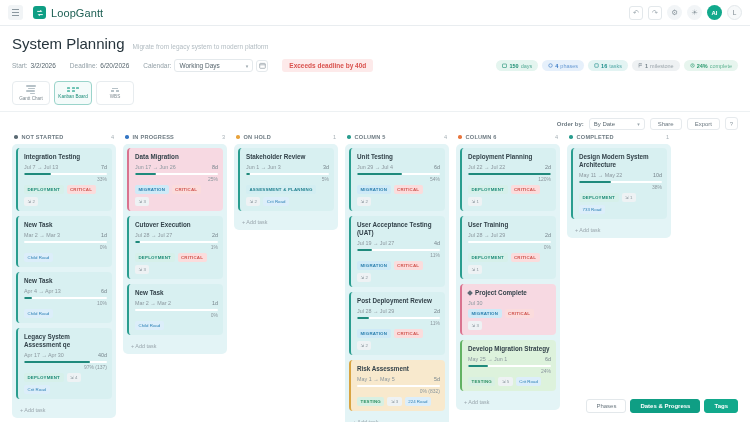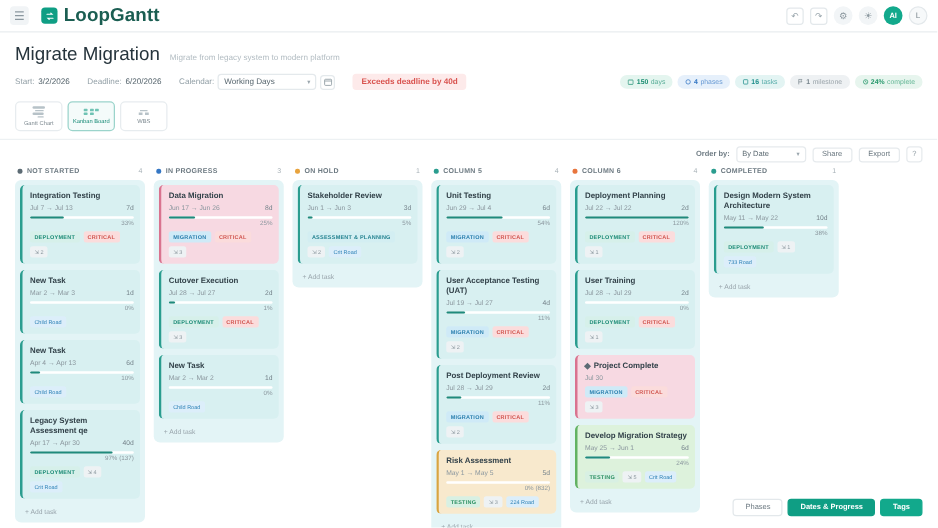--- a/index.html
+++ b/index.html
@@ -19,21 +19,21 @@
   .burger {
     width: 15px; height: 15px; border-radius: 3px; background: #f1f4f6;
     display: flex; flex-direction: column; align-items: center; justify-content: center; gap: 2px;
   }
   .burger i { display: block; width: 7px; height: 1px; background: #8a979f; }
   .brand { display: flex; align-items: center; gap: 5px; margin-left: 10px; }
   .brand-mark {
     width: 13px; height: 13px; border-radius: 3px; background: #0f9e84;
     display: flex; align-items: center; justify-content: center;
   }
-  .brand-name { font-size: 15px; font-weight: bold; color: #1b5e52; letter-spacing: .1px; }
+  .brand-name { font-size: 11px; font-weight: normal; color: #1b5e52; letter-spacing: .1px; }
   .topbar-right { margin-left: auto; display: flex; align-items: center; gap: 5px; }
   .tb-btn {
     width: 14px; height: 14px; border: 1px solid #e3e8eb; border-radius: 3px;
     background: #fff; display: flex; align-items: center; justify-content: center;
     font-size: 7px; color: #9aa6ad;
   }
   .tb-circ {
     width: 15px; height: 15px; border-radius: 50%; background: #f2f5f7;
     display: flex; align-items: center; justify-content: center; font-size: 7.5px; color: #8e9aa1;
   }
@@ -207,21 +207,21 @@
     <div class="tb-btn">↷</div>
     <div class="tb-circ">⚙</div>
     <div class="tb-circ">☀</div>
     <div class="tb-ai">AI</div>
     <div class="tb-avatar">L</div>
   </div>
 </div>
 
 <div class="titlewrap">
   <div class="title-row">
-    <span class="page-title">Migrate Migration</span>
+    <span class="page-title">System Planning</span>
     <span class="page-sub">Migrate from legacy system to modern platform</span>
   </div>
   <div class="meta-row">
     <div class="meta-item">
       <span class="meta-label">Start:</span>
       <span class="meta-val">3/2/2026</span>
     </div>
     <div class="meta-item">
       <span class="meta-label">Deadline:</span>
       <span class="meta-val">6/20/2026</span>

